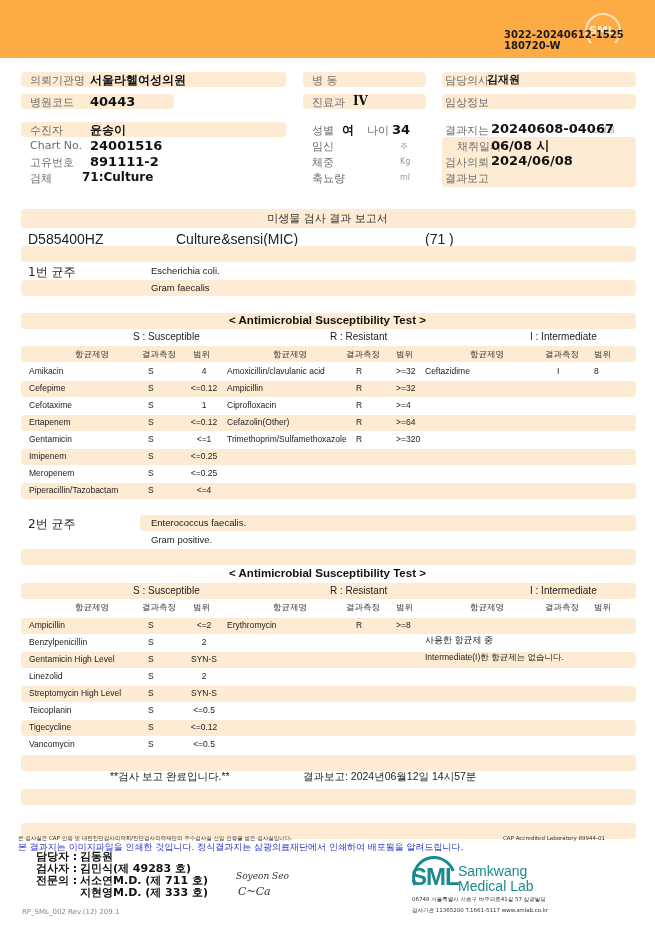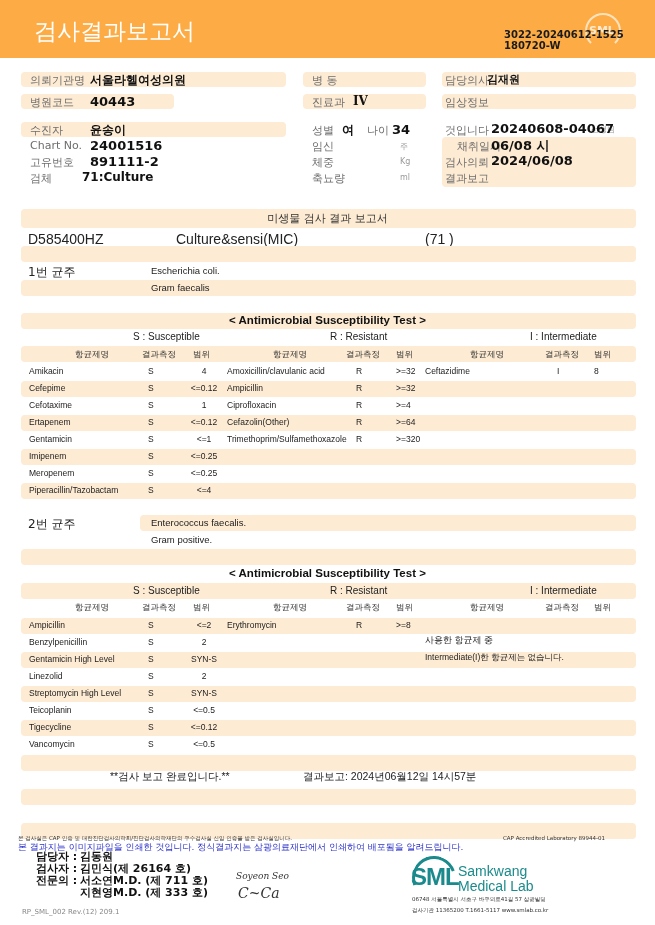--- a/index.html
+++ b/index.html
@@ -36,21 +36,20 @@
   .staff { position: absolute; font-size: 11px; font-weight: bold; color: #111; line-height: 12px; white-space: nowrap; }
   .sig { position: absolute; font-family: "DejaVu Serif", serif; font-style: italic; font-size: 9px; color: #333; }
   .sml-logo-text { position: absolute; font-family: "Liberation Sans", sans-serif; font-weight: bold; font-size: 24px; color: #1b8a8c; letter-spacing: -1px; }
   .sml-name { position: absolute; font-family: "Liberation Sans", sans-serif; font-size: 14px; color: #1b8a8c; line-height: 15px; }
   .sml-arc { position: absolute; border: 3px solid #1b8a8c; border-radius: 50%; border-bottom-color: transparent; border-right-color: transparent; transform: rotate(25deg); }
 </style>
 </head>
 <body>
 
 <div class="header">
-  <div class="title">검사결과보고서</div>
   <div class="logo"></div>
   <div class="logo-text">SML</div>
   <div class="docno">
     <div>3022-20240612-1525</div>
     <div>180720-W</div>
   </div>
 </div>
 
 <div class="band" style="left:21px;top:72px;width:265px;height:15px;"></div>
 <div class="band" style="left:21px;top:94px;width:153px;height:15px;"></div>
@@ -86,21 +85,21 @@
 <div class="unit" style="left:400px;top:141px;">주</div>
 <div class="lbl" style="left:312px;top:155px;">체중</div>
 <div class="unit" style="left:400px;top:157px;">Kg</div>
 <div class="lbl" style="left:312px;top:171px;">축뇨량</div>
 <div class="unit" style="left:400px;top:173px;">ml</div>
 
 <div class="lbl" style="left:445px;top:73px;">담당의사</div>
 <div class="val-sm" style="left:487px;top:72px;font-size:11px;">김재원</div>
 <div class="unit" style="left:591px;top:77px;margin-top:47px;">선생님</div>
 <div class="lbl" style="left:445px;top:95px;">임상정보</div>
-<div class="lbl" style="left:445px;top:123px;">것입니다</div>
+<div class="lbl" style="left:445px;top:123px;">결과지는</div>
 <div class="val" style="left:491px;top:121px;">20240608-04067</div>
 <div class="lbl" style="left:445px;top:139px;margin-left:12px;">채취일시</div>
 <div class="val" style="left:491px;top:137px;">06/08 시</div>
 <div class="lbl" style="left:445px;top:155px;">검사의뢰</div>
 <div class="val" style="left:491px;top:153px;">2024/06/08</div>
 <div class="lbl" style="left:445px;top:171px;">결과보고</div>
 
 <div class="band" style="left:21px;top:209px;width:615px;height:19px;"></div>
 <div class="section-title" style="top:211px;">미생물 검사 결과 보고서</div>
 <div class="t10" style="left:28px;top:231px;">D585400HZ</div>
@@ -320,27 +319,27 @@
 <div class="band" style="left:21px;top:789px;width:615px;height:16px;"></div>
 <div class="band" style="left:21px;top:823px;width:615px;height:16px;"></div>
 
 <div class="footer-small" style="left:18px;top:835px;">본 검사실은 CAP 인증 및 대한진단검사의학회/진단검사의학재단의 우수검사실 신임 인증을 받은 검사실입니다.</div>
 <div class="footer-small" style="left:503px;top:835px;">CAP Accredited Laboratory 89944-01</div>
 <div class="footer-blue" style="left:18px;top:841px;">본 결과지는 이미지파일을 인쇄한 것입니다. 정식결과지는 삼광의료재단에서 인쇄하여 배포됨을 알려드립니다.</div>
 
 <div class="staff" style="left:36px;top:851px;">담당자 :</div>
 <div class="staff" style="left:80px;top:851px;text-align:right;">김동원</div>
 <div class="staff" style="left:36px;top:863px;">검사자 :</div>
-<div class="staff" style="left:80px;top:863px;">김민식(제 26164 호)</div>
+<div class="staff" style="left:80px;top:863px;">김민식(제 49283 호)</div>
 <div class="staff" style="left:36px;top:875px;">전문의 :</div>
 <div class="staff" style="left:80px;top:875px;">서소연M.D. (제 711 호)</div>
 <div class="staff" style="left:80px;top:887px;">지현영M.D. (제 333 호)</div>
 
 <div class="sig" style="left:236px;top:871px;">Soyeon Seo</div>
-<div class="sig" style="left:238px;top:885px;font-size:14px;">C~Ca</div>
+<div class="sig" style="left:238px;top:885px;font-size:11px;">C~Ca</div>
 
 <div class="abs" style="left:22px;top:908px;font-size:7px;color:#888;">RP_SML_002 Rev.(12) 209.1</div>
 
 <div class="sml-arc" style="left:412px;top:856px;width:44px;height:44px;"></div>
 <div class="sml-logo-text" style="left:411px;top:863px;">SML</div>
 <div class="sml-name" style="left:458px;top:864px;">
   <div>Samkwang</div>
   <div>Medical Lab</div>
 </div>
 <div class="footer-small" style="left:412px;top:896px;">06748 서울특별시 서초구 바우뫼로41길 57 삼광빌딩</div>

